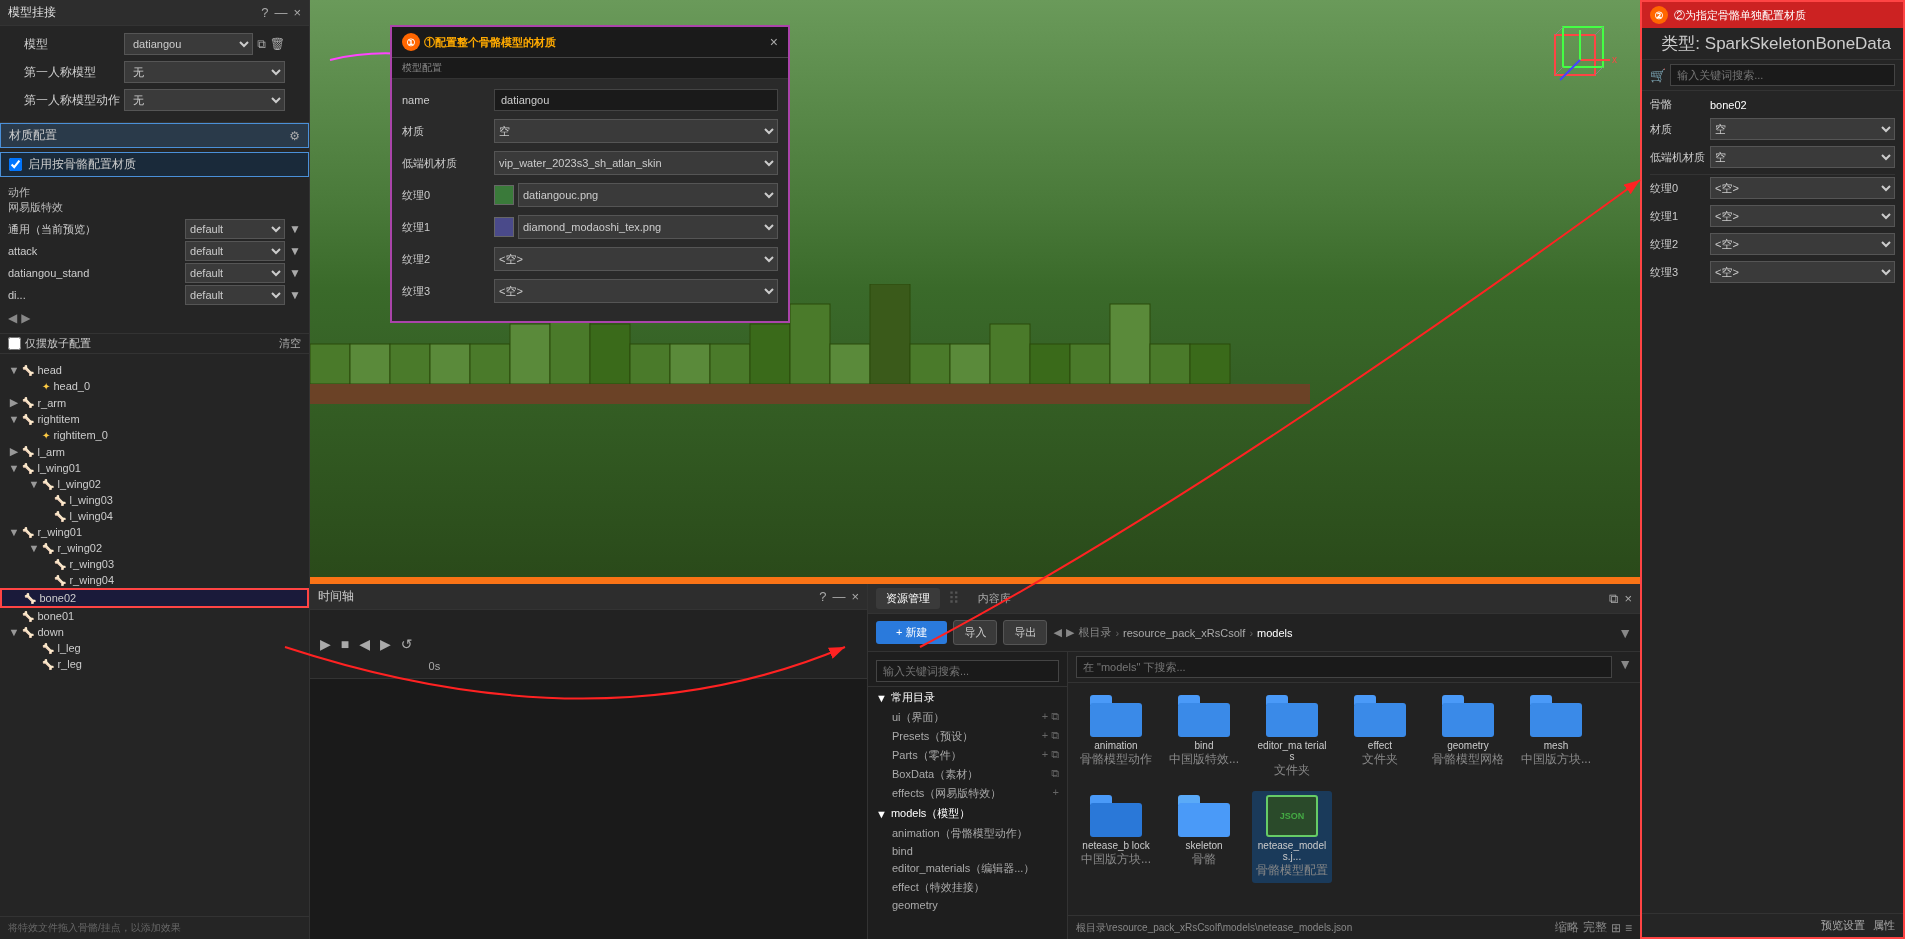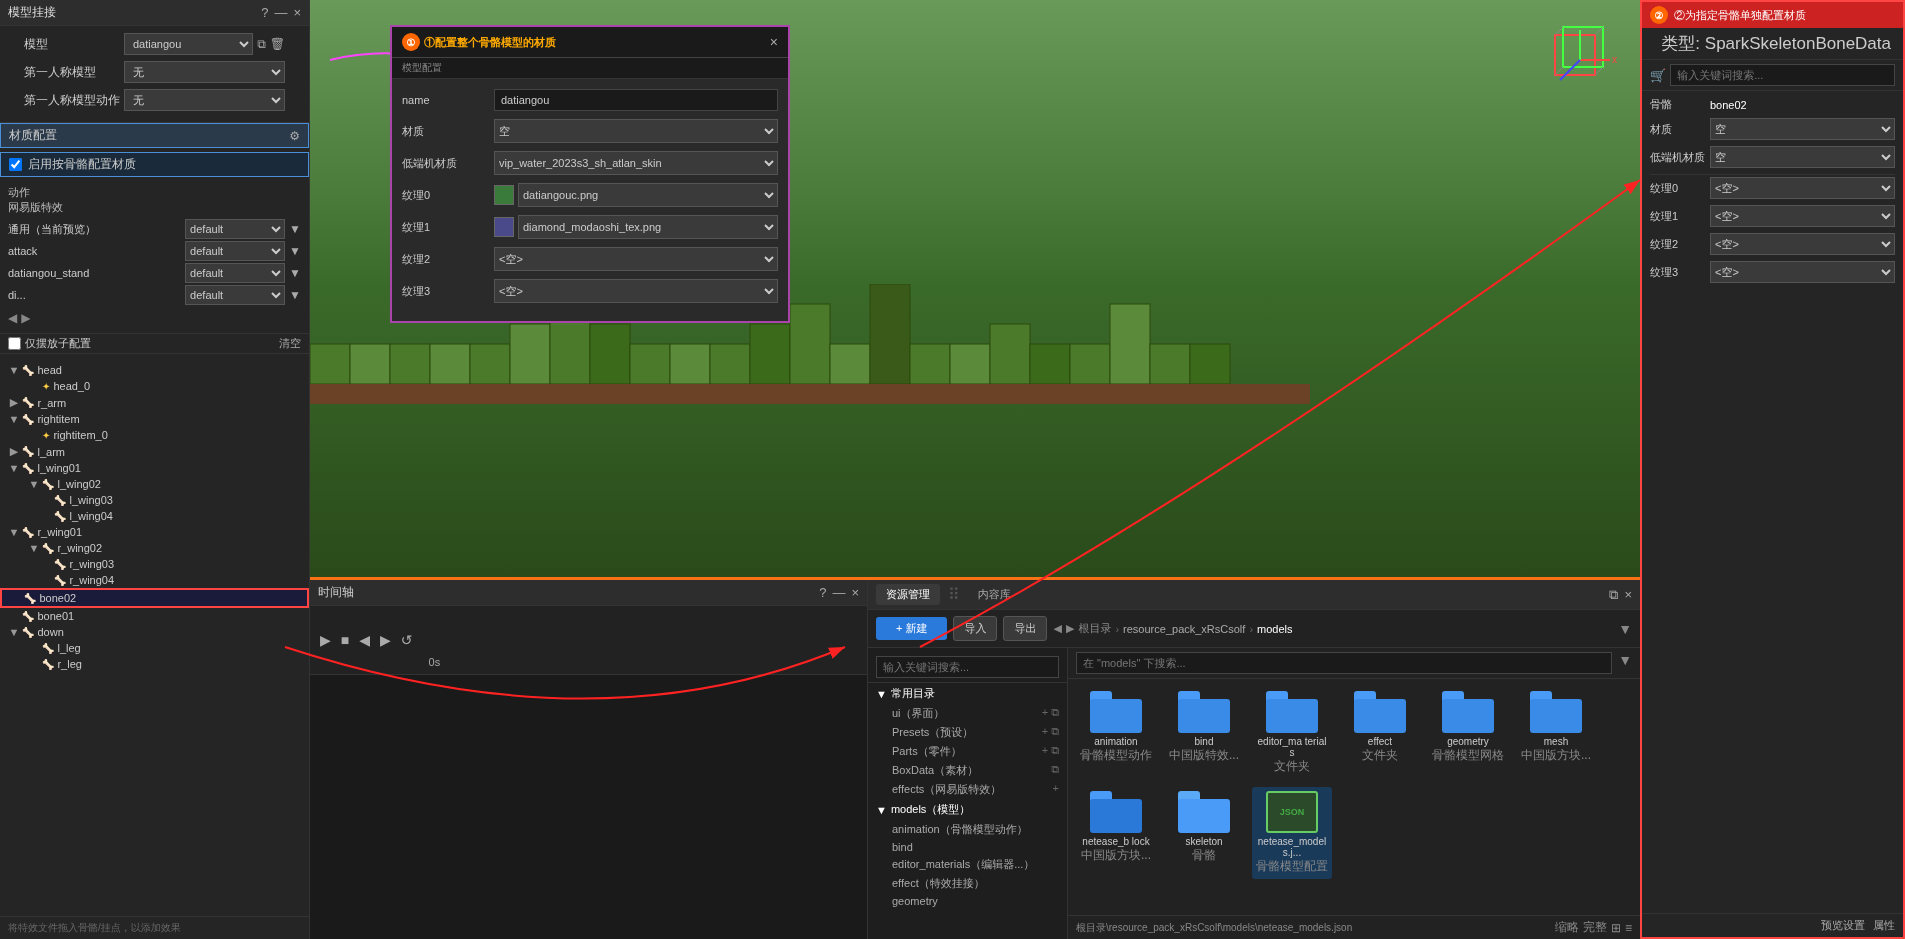--- a/index.html
+++ b/index.html
@@ -377,21 +377,21 @@
     .viewport-area {
       flex: 1;
       position: relative;
       min-height: 0;
     }
 
     
     .bottom-panels {
       display: flex;
       height: 362px;
-      border-top: 3px solid #f97316;
+      border-top: 7px solid #f97316;
     }
 
     
     .timeline {
       width: 558px;
       background: #222;
       border-right: 1px solid #333;
       flex-shrink: 0;
       display: flex;
       flex-direction: column;

